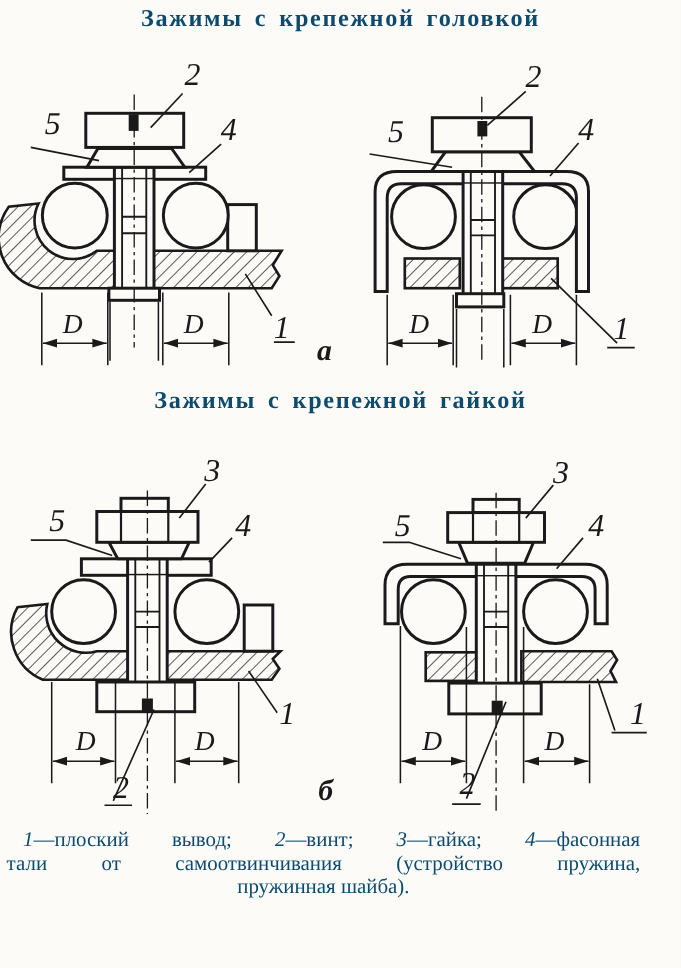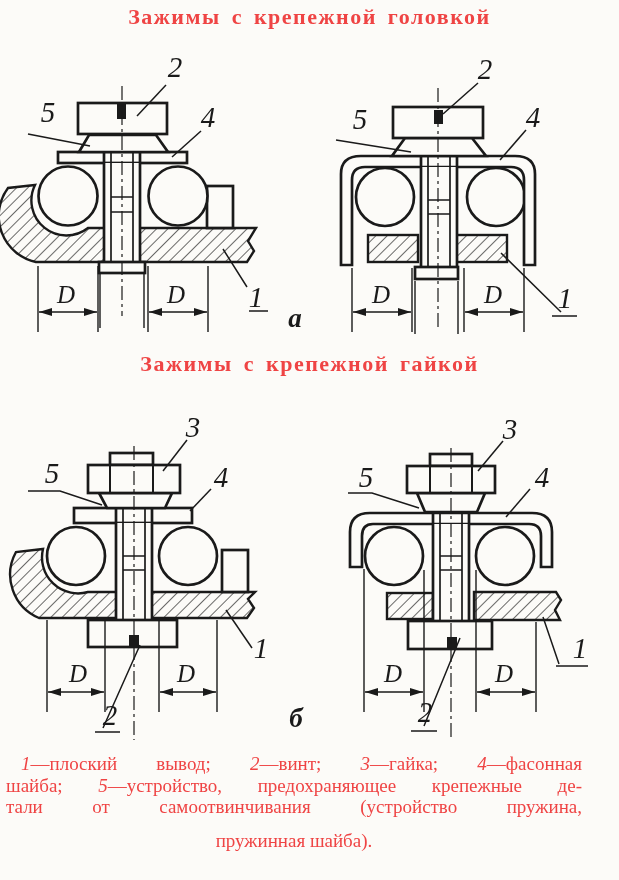--- a/index.html
+++ b/index.html
@@ -1,27 +1,27 @@
 <!DOCTYPE html>
 <html><head>
 <meta charset="utf-8">
 <style>
   html,body{margin:0;padding:0;background:#e8e6e0;}
   .page{position:relative;width:619px;height:880px;background:#fcfbf8;margin:0 auto;
-        font-family:"Liberation Serif",serif;color:#ef4444;overflow:hidden;}
+        font-family:"Liberation Serif",serif;color:#0c4a6e;overflow:hidden;}
   .title{position:absolute;left:0;width:100%;text-align:center;font-weight:bold;
          font-size:22px;letter-spacing:1.5px;word-spacing:4px;}
   #title-top{top:4px;}
   #title-mid{top:351px;}
   .drawing-svg{position:absolute;left:0;top:0;}
   .caption{position:absolute;left:6px;top:753px;width:576px;font-size:19px;line-height:21.5px;}
   .cap-line{white-space:nowrap;}
   .cap-just{text-align:justify;text-align-last:justify;-moz-text-align-last:justify;white-space:normal;}
   .cap-ind{padding-left:15px;}
-  .cap-center{text-align:left;text-align-last:center;margin-top:12px;}
+  .cap-center{text-align:left;text-align-last:center;}
   .cap-num{font-style:italic;}
   .drawing-number{position:absolute;left:0;top:845px;width:100%;text-align:right;
                   font-size:22px;letter-spacing:2px;margin-top:37px;}
   
   .thick{stroke:#1a1a1a;stroke-width:2.7;fill:none;}
   .fillw{fill:#fcfbf8;stroke:#1a1a1a;stroke-width:2.7;}
   .hatched{stroke:#1a1a1a;stroke-width:2.4;}
   .thin{stroke:#1a1a1a;stroke-width:1.4;fill:none;}
   .mid{stroke:#1a1a1a;stroke-width:2;fill:none;}
   .inner{stroke:#1a1a1a;stroke-width:1.7;fill:none;}
@@ -200,19 +200,18 @@
       <text class="callout" x="366" y="487">5</text>
       <text class="callout" x="542" y="487">4</text>
       <text class="callout" x="580" y="658">1</text>
       <text class="callout" x="425" y="722">2</text>
       <text class="figletter" x="296" y="727">б</text>
     </g>
   </svg>
 
   <div class="caption">
     <div class="cap-line cap-just cap-ind"><i class="cap-num">1</i><span>—плоский вывод; </span><i class="cap-num">2</i><span>—винт; </span><i class="cap-num">3</i><span>—гайка; </span><i class="cap-num">4</i><span>—фасонная</span></div>
-    <div class="cap-line cap-just"><span>шайба; </span><i class="cap-num">5</i><span>—устройство, предохраняющее крепежные де-</span></div>
     <div class="cap-line cap-just"><span>тали от самоотвинчивания (устройство пружина,</span></div>
     <div class="cap-line cap-center"><span>пружинная шайба).</span></div>
   </div>
 
   <div class="drawing-number">Черт. 2</div>
 </div>
 
 </body></html>

